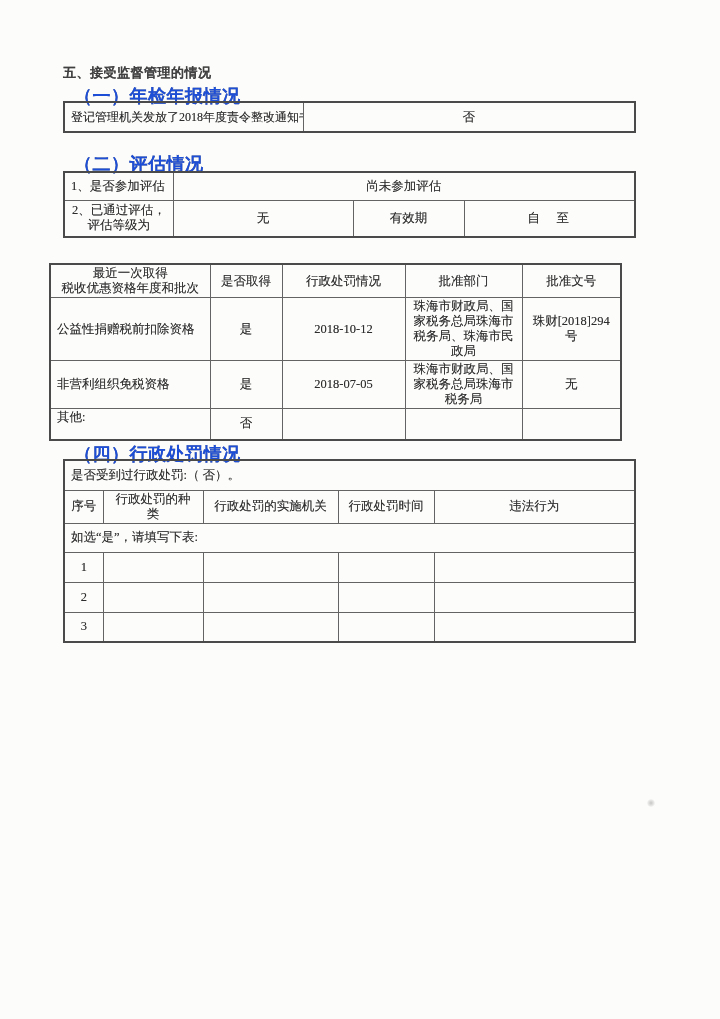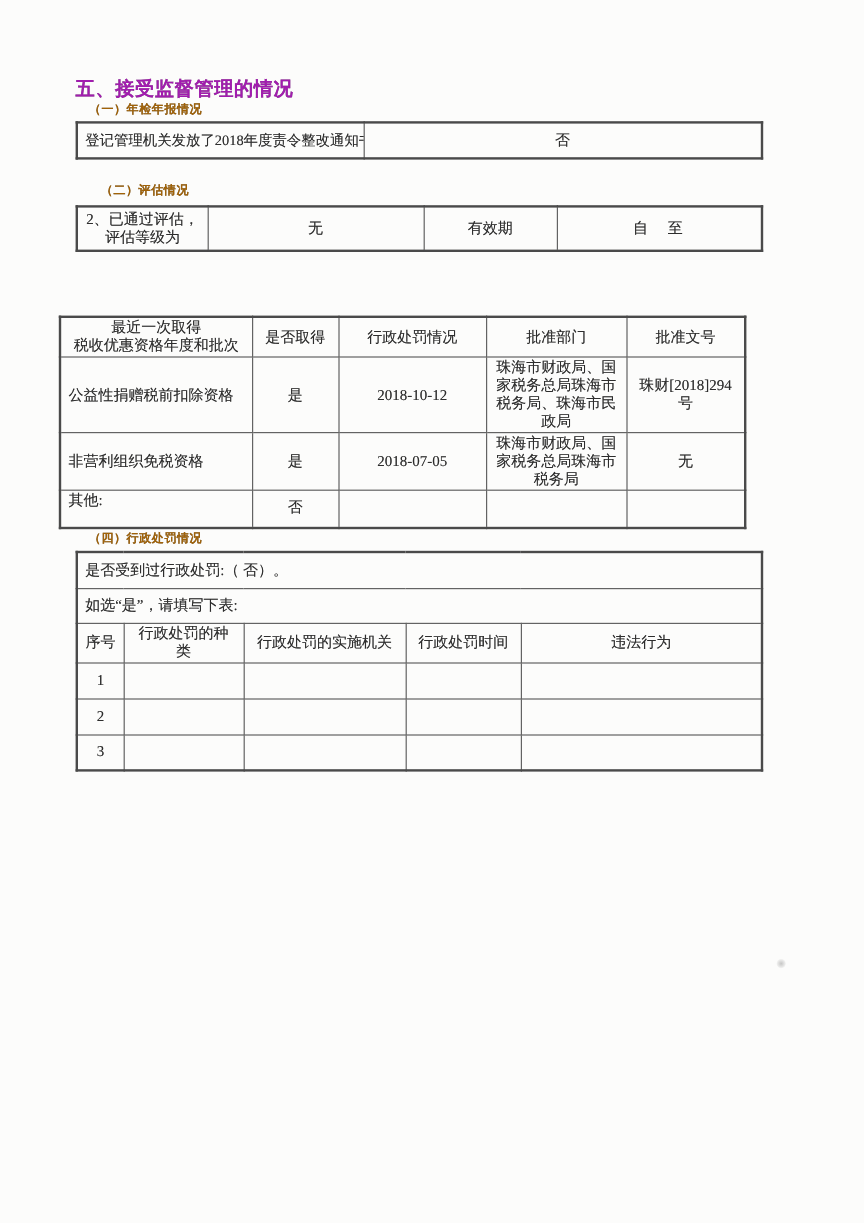--- a/index.html
+++ b/index.html
@@ -12,32 +12,32 @@
     position:relative;
     width:720px;height:1019px;
     background:#fcfcfb;
     overflow:hidden;
     color:#2d2d2d;
   }
   .h1{
     position:absolute;
     font-family:"Liberation Sans", sans-serif;
     font-weight:bold;
-    font-size:16px;
-    color:#a21caf;
+    font-size:13px;
+    color:#404040;
     letter-spacing:0.5px;
     white-space:nowrap;
     text-shadow:0 0 0.5px rgba(30,30,30,.55);
   }
   .h2{
     position:absolute;
     font-family:"Liberation Sans", sans-serif;
     font-weight:bold;
-    font-size:10px;
-    color:#a16207;
+    font-size:18px;
+    color:#1d4ed8;
     letter-spacing:0.5px;
     white-space:nowrap;
     text-shadow:0 0 0.5px rgba(30,30,30,.55);
   }
   table.doc{
     position:absolute;
     border-collapse:collapse;
     table-layout:fixed;
     width:571px;
     font-size:12.5px;
@@ -81,30 +81,34 @@
         <col style="width:332px">
       </colgroup>
     <tbody>
         <tr style="height:30px;">
       <td class="l tight">登记管理机关发放了2018年度责令整改通知书</td>
       <td class="c">否</td>
     </tr>
   </tbody>
     </table>
 
-  <div class="h2" style="left:84px;top:152px;font-family:Liberation Mono, monospace;">（二）评估情况</div>
+  <div class="h2" style="left:74px;top:152px;font-family:Liberation Mono, monospace;">（二）评估情况</div>
 
   <table class="doc" style="left:63px;top:171px;">
     <colgroup>
         <col style="width:109px">
         <col style="width:180px">
         <col style="width:111px">
         <col style="width:171px">
       </colgroup>
     <tbody>
+        <tr style="height:28px;">
+      <td class="l">1、是否参加评估</td>
+      <td class="c" colspan="3">尚未参加评估</td>
+    </tr>
     <tr style="height:37px;">
       <td class="c small-lh">2、已通过评估，评估等级为</td>
       <td class="c">无</td>
       <td class="c">有效期</td>
       <td class="c gap">自　至</td>
     </tr>
   </tbody>
     </table>
 
 
@@ -158,30 +162,30 @@
         <col style="width:39px">
         <col style="width:100px">
         <col style="width:135px">
         <col style="width:96px">
         <col style="width:201px">
       </colgroup>
     <tbody>
         <tr style="height:30px;padding-left:38px;">
       <td class="l" colspan="5">是否受到过行政处罚:（ 否）。</td>
     </tr>
-    <tr style="height:29px;">
-      <td class="l" colspan="5">如选“是”，请填写下表:</td>
-    </tr>
     <tr style="height:33px;">
       <td class="c">序号</td>
       <td class="c">行政处罚的种类</td>
       <td class="c">行政处罚的实施机关</td>
       <td class="c">行政处罚时间</td>
       <td class="c">违法行为</td>
     </tr>
+    <tr style="height:29px;">
+      <td class="l" colspan="5">如选“是”，请填写下表:</td>
+    </tr>
     <tr style="height:30px;">
       <td class="c">1</td>
       <td></td>
       <td></td>
       <td></td>
       <td></td>
     </tr>
     <tr style="height:30px;">
       <td class="c">2</td>
       <td></td>

